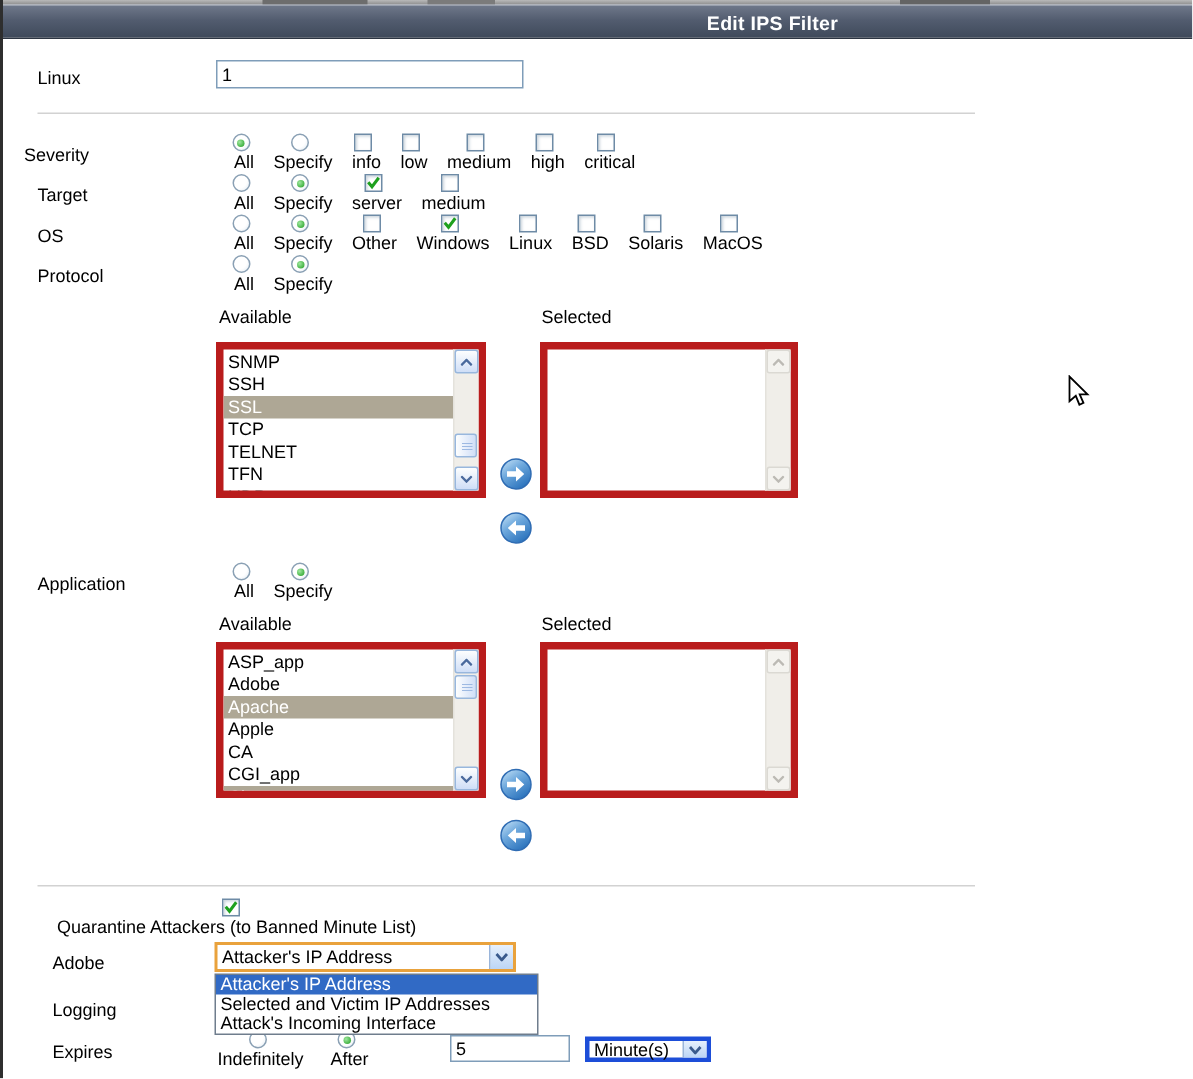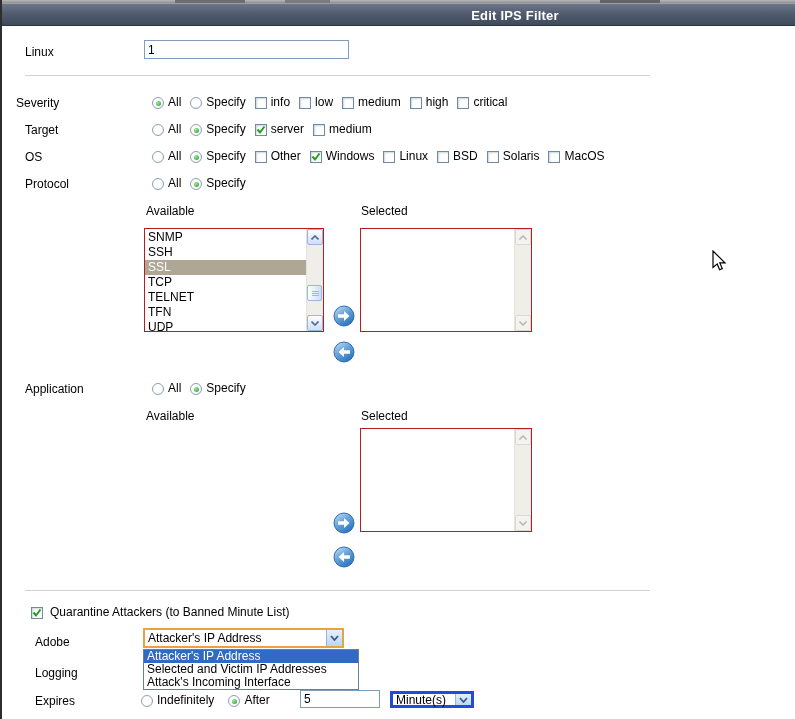--- a/index.html
+++ b/index.html
@@ -21,21 +21,21 @@
     border-top:1px solid #99a0ad; border-bottom:1px solid #2c3542;padding-left:20px;
   }
   .titlebar .ttl {
     position:absolute; left:0; right:0; top:4px; text-align:center; padding-left:235px;
     color:#fff; font-weight:bold; font-size:13px; letter-spacing:.2px;
   }
   .sep { height:1px; background:#d2d2d2; }
   .lbl { position:absolute; height:14px; line-height:14px; white-space:nowrap; }
   
   .ctlrow { position:absolute; display:flex; align-items:center; height:16px; }
-  .ctl { display:inline-flex; align-items:flex-end; margin-right:9px; white-space:nowrap; }
+  .ctl { display:inline-flex; align-items:center; margin-right:9px; white-space:nowrap;flex-direction:column; }
   .ctl .txt { margin-left:4px; }
   .radio {
     width:12px; height:12px; border:1px solid #8aa0b4; border-radius:50%;
     background:radial-gradient(circle at 32% 32%, #ffffff 55%, #dde8f1);
     display:inline-flex; align-items:center; justify-content:center; flex:0 0 auto;
   }
   .radio .dot { width:5px; height:5px; border-radius:50%;
     background:radial-gradient(circle at 35% 35%, #9fe89f, #1d9b1d); display:none; }
   .radio.sel .dot { display:block; }
   .check {
@@ -44,21 +44,21 @@
     display:inline-flex; align-items:center; justify-content:center; flex:0 0 auto;
   }
   .check svg { display:none; }
   .check.on svg { display:block; }
   
   .tin {
     position:absolute; border:1px solid #7f9db9; background:#fff;
     font-family:"Liberation Sans", sans-serif; font-size:12px; padding:0 3px; color:#000;
   }
   
-  .listbox { position:absolute; border:1px solid #b91c1c; background:#fff; display:flex; }
+  .listbox { position:absolute; border:5px solid #b91c1c; background:#fff; display:flex; }
   .items { flex:1; overflow:hidden; padding-top:1px; }
   .lrow { height:15px; line-height:15px; padding-left:3px; white-space:nowrap; }
   .lrow.hl { background:#aea795; color:#fff; }
   .sbar { width:17px; position:relative; background:#f0eee9; border-left:1px solid #e4e2dc;
           display:flex; flex-direction:column; justify-content:space-between; }
   .sbtn { height:16px; border:1px solid #98b7dd; border-radius:2px;
           background:linear-gradient(180deg,#fdfefe,#cfdef7);
           display:flex; align-items:center; justify-content:center; }
   .sthumb { position:absolute; left:0; width:15px; height:16px; border:1px solid #98b7dd; border-radius:2px;
           background:linear-gradient(90deg,#fdfefe,#cfdef7); }
@@ -294,20 +294,44 @@
       <span class="radio sel">
           <span class="dot"></span>
         </span>
       <span class="txt">Specify</span>
     </span>
   </div>
 
   <div class="lbl" style="left:146px;top:409px">Available</div>
   <div class="lbl" style="left:361px;top:409px">Selected</div>
 
+  <div class="listbox" style="left:144px;top:428px;width:180px;height:104px">
+    <div class="items">
+      <div class="lrow">ASP_app</div>
+      <div class="lrow">Adobe</div>
+      <div class="lrow hl">Apache</div>
+      <div class="lrow">Apple</div>
+      <div class="lrow">CA</div>
+      <div class="lrow">CGI_app</div>
+      <div class="lrow hl">Cisco</div>
+    </div>
+    <div class="sbar">
+      <div class="sbtn">
+          <svg width="8" height="5" viewBox="0 0 8 5">
+            <path d="M0.5 4.5 L4 1 L7.5 4.5" fill="none" stroke="#4a6a9d" stroke-width="1.6"></path>
+          </svg>
+        </div>
+      <div class="sthumb" style="top:17px"></div>
+      <div class="sbtn">
+          <svg width="8" height="5" viewBox="0 0 8 5">
+            <path d="M0.5 0.5 L4 4 L7.5 0.5" fill="none" stroke="#4a6a9d" stroke-width="1.6"></path>
+          </svg>
+        </div>
+    </div>
+  </div>
 
   <div class="listbox" style="left:360px;top:428px;width:172px;height:104px">
     <div class="items"></div>
     <div class="sbar dis">
       <div class="sbtn">
           <svg width="8" height="5" viewBox="0 0 8 5">
             <path d="M0.5 4.5 L4 1 L7.5 4.5" fill="none" stroke="#bcbab4" stroke-width="1.6"></path>
           </svg>
         </div>
       <div class="sbtn">

